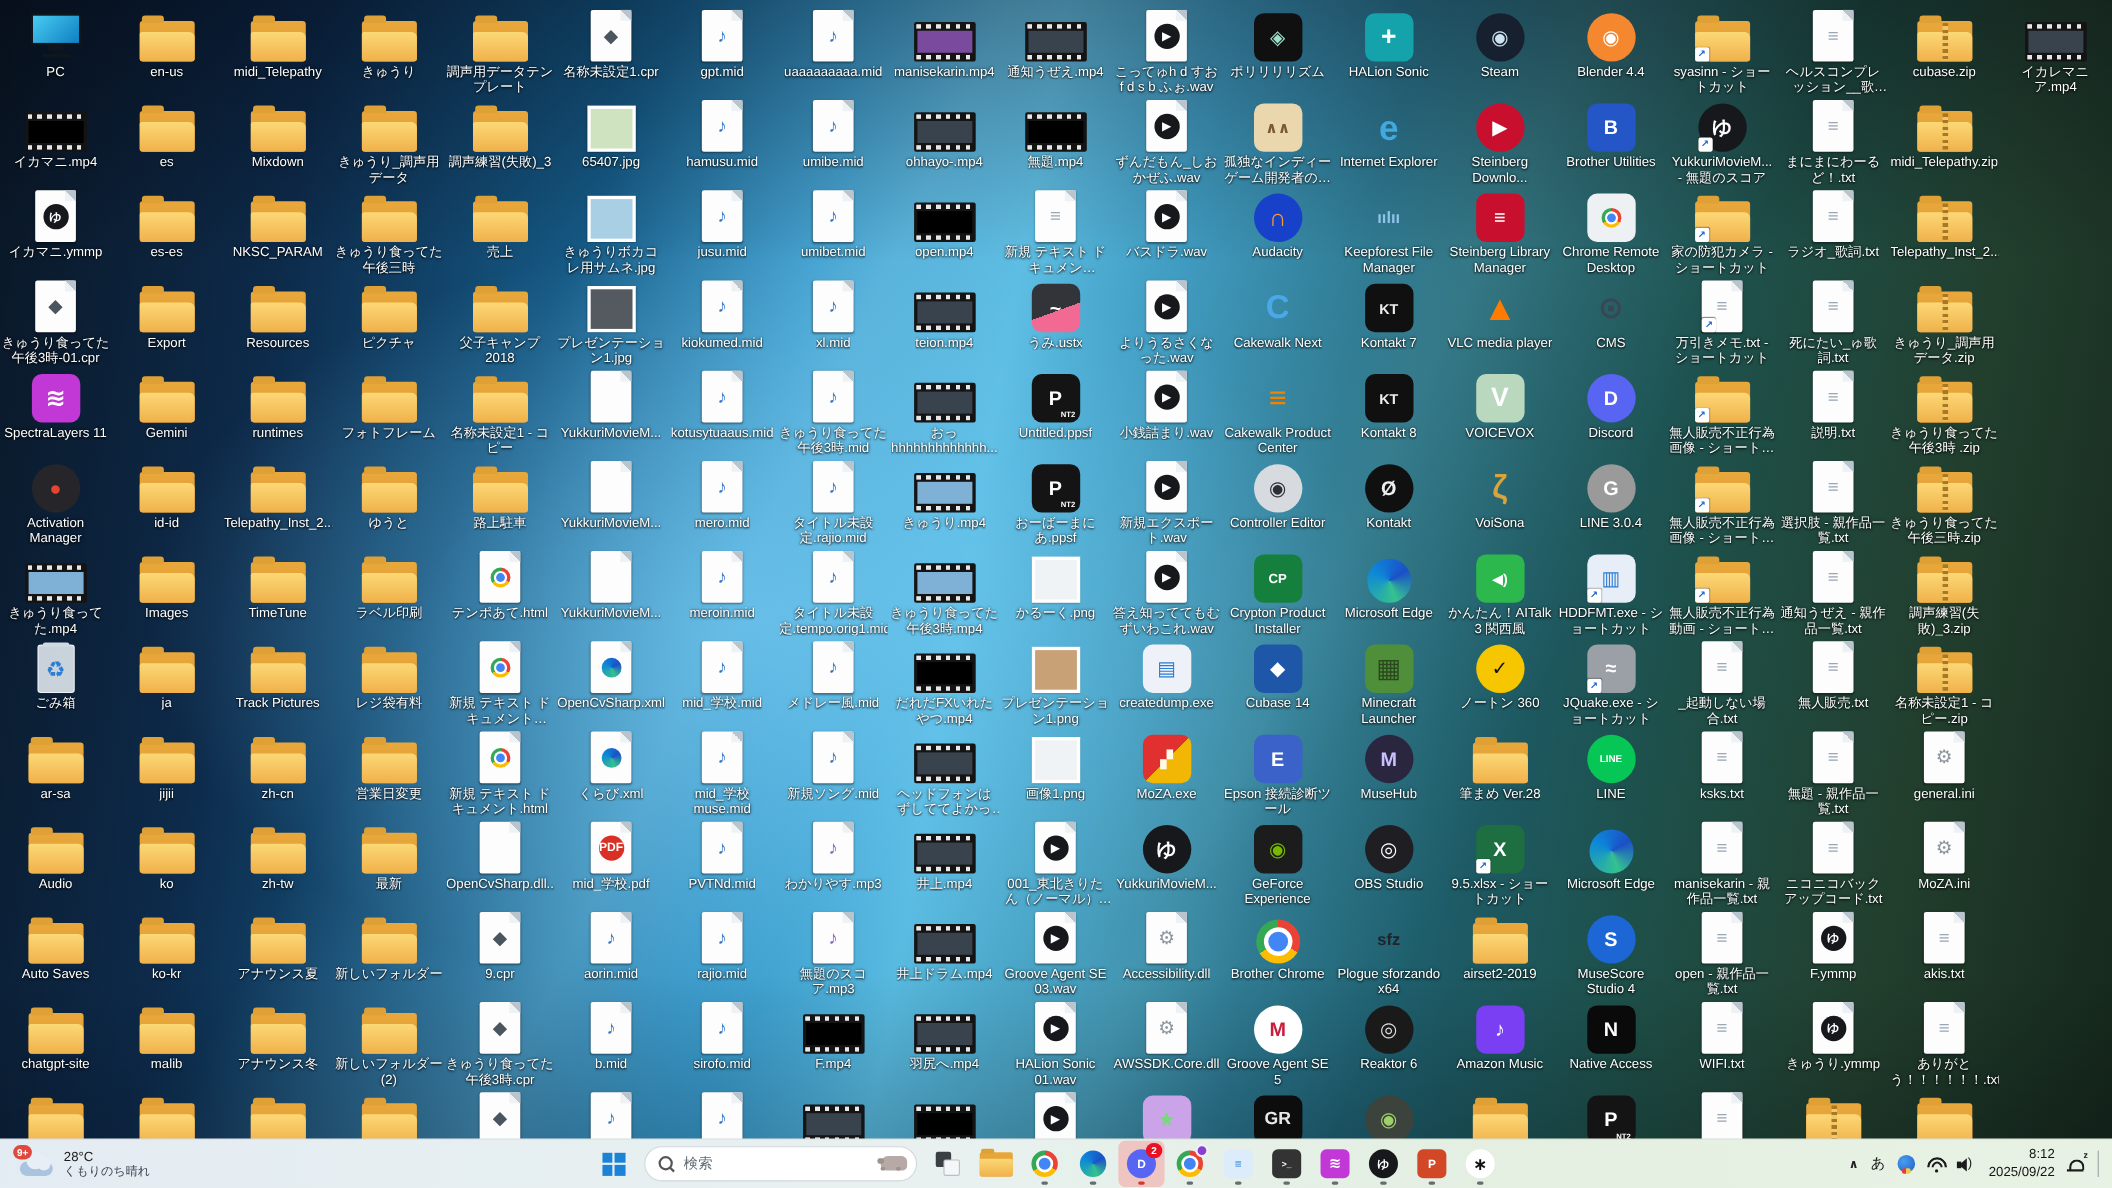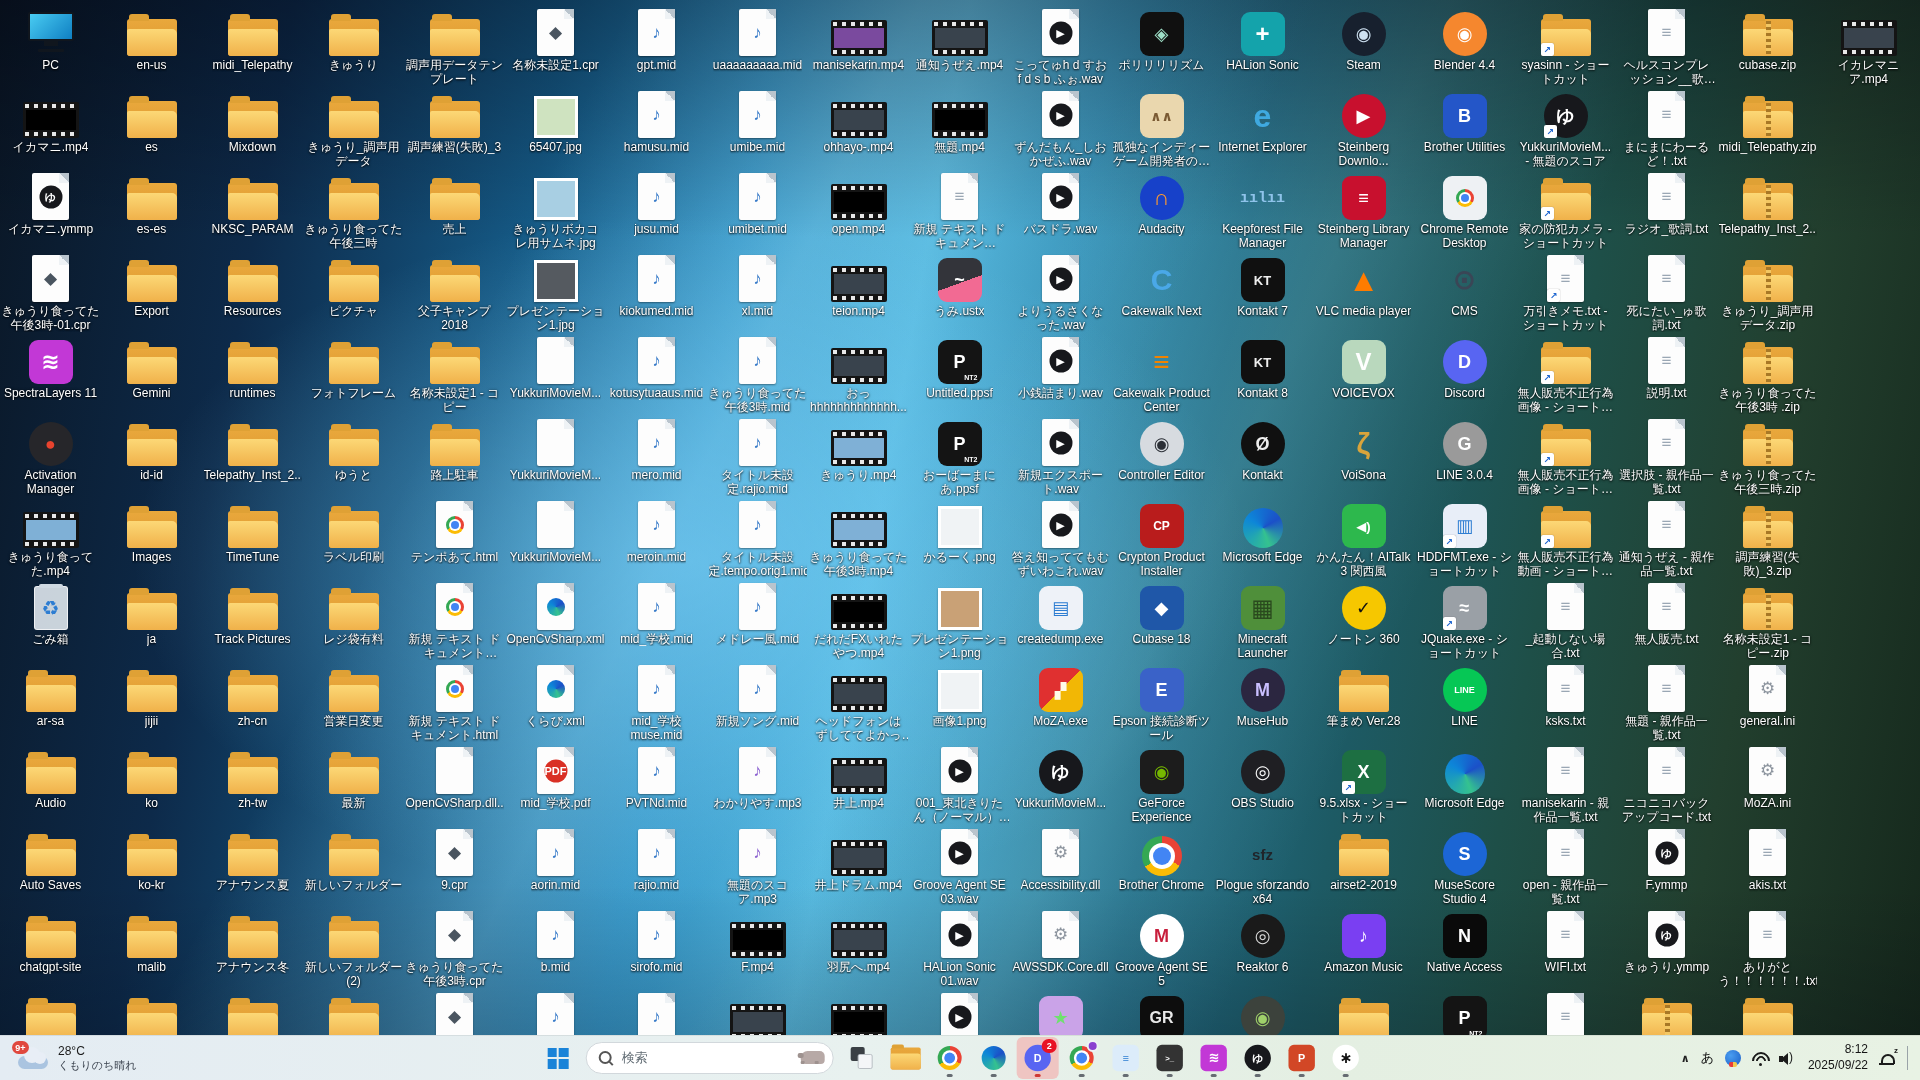--- a/index.html
+++ b/index.html
@@ -534,21 +534,21 @@
     <div class="cell">
       <div class="icwrap">
         <div class="ic ic-tile" style="background: rgb(23, 65, 201); border-radius: 50%;">
           <span style="color: rgb(255, 154, 46); font-size: 22px;">∩</span>
         </div>
       </div>
       <div class="lbl">Audacity</div>
     </div>
     <div class="cell">
       <div class="icwrap">
-        <div class="ic ic-tile" style="background: transparent; font-family: Liberation Mono, monospace;">
+        <div class="ic ic-tile" style="background: transparent;">
           <span style="color: rgb(143, 195, 234); font-size: 15px;">ıılıı</span>
         </div>
       </div>
       <div class="lbl">Keepforest File Manager</div>
     </div>
     <div class="cell">
       <div class="icwrap">
         <div class="ic ic-tile" style="background: rgb(200, 16, 46);">
           <span style="color: rgb(255, 255, 255);">≡</span>
         </div>
@@ -1077,21 +1077,21 @@
     <div class="cell">
       <div class="icwrap">
         <div class="ic ic-page">
           <span class="pg chip" style="color: rgb(255, 255, 255); background: rgb(23, 24, 28);">▶</span>
         </div>
       </div>
       <div class="lbl">答え知っててもむずいわこれ.wav</div>
     </div>
     <div class="cell">
       <div class="icwrap">
-        <div class="ic ic-tile" style="background: #b91c1c; text-align: center;">
+        <div class="ic ic-tile" style="background: #15803d; text-align: center;">
           <span style="color: rgb(255, 255, 255); font-size: 12px;">CP</span>
         </div>
       </div>
       <div class="lbl">Crypton Product Installer</div>
     </div>
     <div class="cell">
       <div class="icwrap">
         <div class="ic ic-edge"></div>
       </div>
       <div class="lbl">Microsoft Edge</div>
@@ -1216,21 +1216,21 @@
         </div>
       </div>
       <div class="lbl">createdump.exe</div>
     </div>
     <div class="cell">
       <div class="icwrap">
         <div class="ic ic-tile" style="background: rgb(31, 87, 168);">
           <span style="color: rgb(255, 255, 255);">◆</span>
         </div>
       </div>
-      <div class="lbl">Cubase 18</div>
+      <div class="lbl">Cubase 14</div>
     </div>
     <div class="cell">
       <div class="icwrap">
         <div class="ic ic-tile" style="background: rgb(79, 143, 58);">
           <span style="color: rgb(42, 74, 30); font-size: 24px;">▦</span>
         </div>
       </div>
       <div class="lbl">Minecraft Launcher</div>
     </div>
     <div class="cell">

